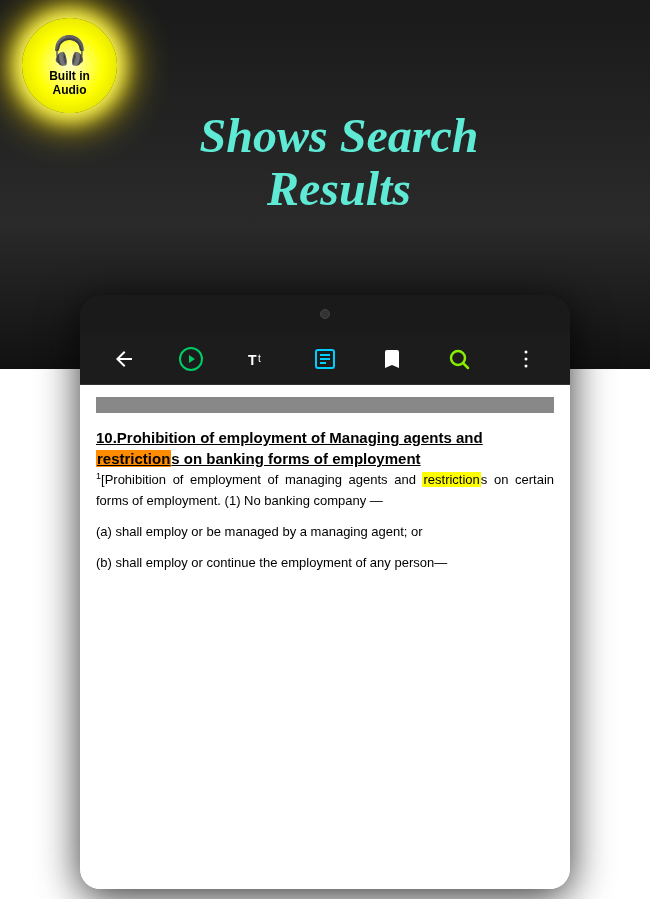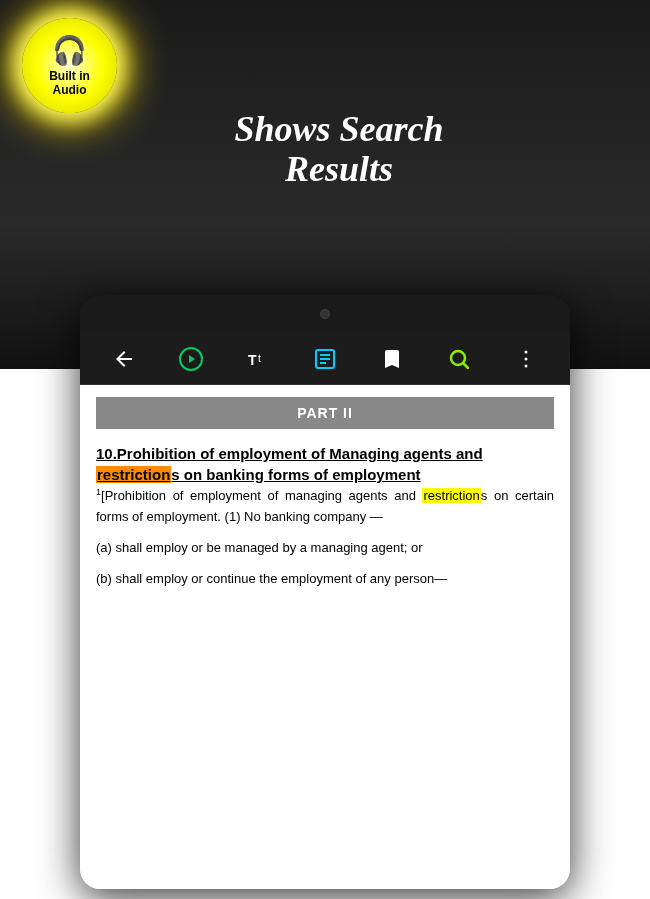--- a/index.html
+++ b/index.html
@@ -62,23 +62,23 @@
     
     .page-title {
       position: absolute;
       top: 110px;
       left: 0; right: 0;
       text-align: center;
       z-index: 10;
     }
 
     .page-title h1 {
-      font-size: 36px;
+      font-size: 48px;
       font-weight: 900;
-      color: #ffffff;
+      color: #5eead4;
       font-style: italic;
       line-height: 1.1;
       font-family: Georgia, serif;
       padding-left: 28px;
     }
 
     
     .tablet {
       position: absolute;
       top: 295px;
@@ -291,21 +291,20 @@
         <circle cx="12" cy="12" r="1.5"></circle>
         <circle cx="12" cy="19" r="1.5"></circle>
       </svg>
     </div>
   </div>
 
   <div class="tablet-content">
     <div class="doc-page">
 
       <div class="part-header">
-        <div class="part-title">PART II</div>
       </div>
 
       <div class="section-heading">
         <span>10.</span><span>Prohibition of employment of Managing agents and </span><span class="highlight-orange">restriction</span><span>s on banking forms of employment</span>
       </div>
 
       <div class="body-text">
         <sup class="superscript">1</sup><span>[Prohibition of employment of managing agents and </span><span class="highlight-yellow">restriction</span><span>s on certain forms of employment. (1) No banking company —</span>
       </div>
 

